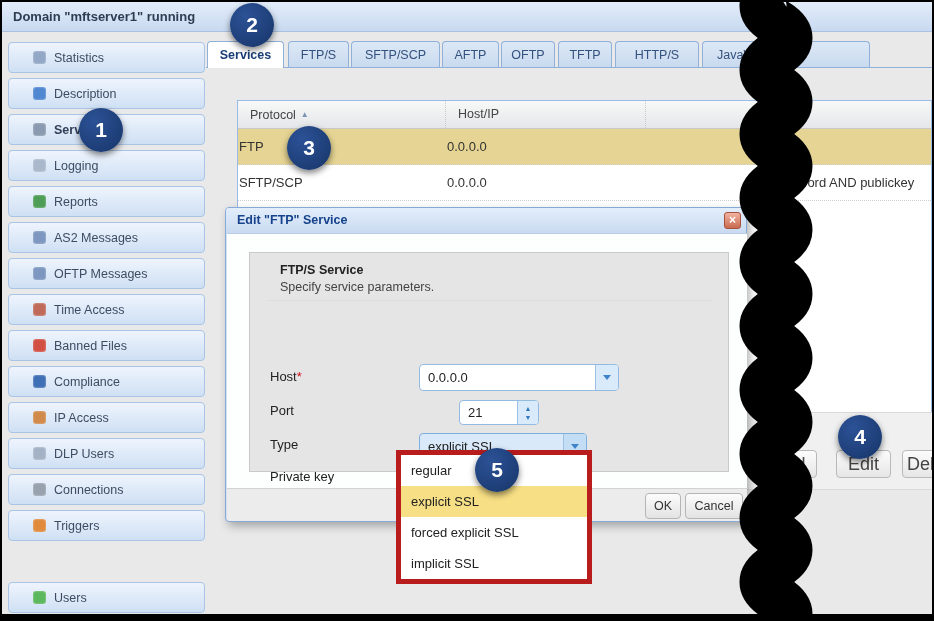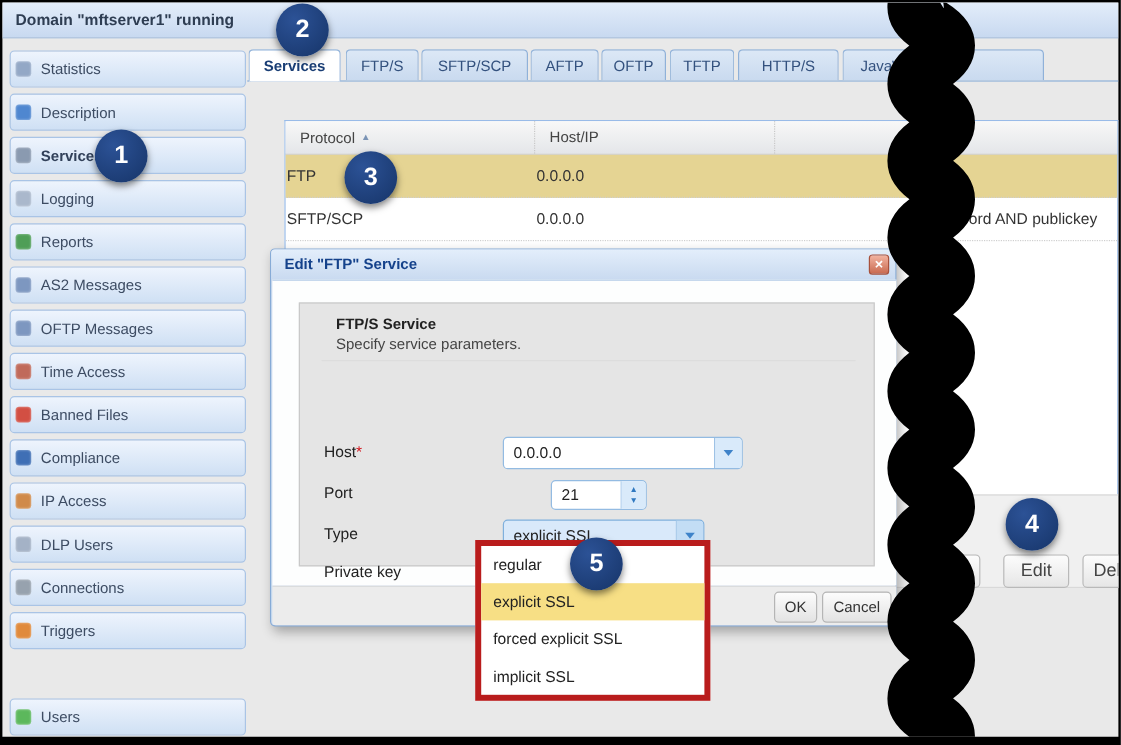--- a/index.html
+++ b/index.html
@@ -13,21 +13,21 @@
     position:absolute; left:0; top:0; width:930px; height:30px;
     background:linear-gradient(#e3edfa,#c8d9f0);
     border-bottom:1px solid #a9c0de;
     font-size:13px; font-weight:bold; color:#2e3d52; line-height:30px; padding-left:11px;
   }
   
   .sidebar-item {
     position:absolute; left:6px; width:197px; height:31px;
     border:1px solid #a9c4e6; border-radius:4px;
     background:linear-gradient(#eef4fd,#cfe0f4);
-    display:flex; align-items:center; gap:8px; padding-left:4px;
+    display:flex; align-items:center; gap:8px; padding-left:24px;
     font-size:12.5px; color:#3d4c63; cursor:pointer;
   }
   .sidebar-item.active { font-weight:bold; color:#32415a; }
   .s-icon { width:13px; height:13px; border-radius:3px; flex:0 0 auto; box-shadow:inset 0 0 2px rgba(255,255,255,.6); }
   
   .tabline { position:absolute; left:204px; top:65px; width:726px; height:1px; background:#8fb1d9; }
   .tab {
     position:absolute; top:39px; height:26px;
     border:1px solid #8fb1d9; border-bottom:none; border-radius:4px 4px 0 0;
     background:linear-gradient(#dce8f6,#c9daef);
@@ -47,22 +47,22 @@
   .sort-asc { font-size:8px; color:#7a93b5; margin-left:5px; vertical-align:2px; }
   .grid-row { display:flex; height:36px; align-items:center; border-bottom:1px dotted #cfcfcf; font-size:13px; color:#333; cursor:pointer; }
   .grid-row.selected { background:#e5d493; }
   .g-cell { padding-left:1px; overflow:hidden; white-space:nowrap; }
   .c0 { width:208px; } .c1 { width:200px; } .c2 { flex:1; }
   .auth-peek { padding-left:152px; }
   
   .gtoolbar { position:absolute; left:236px; top:410px; width:694px; height:78px; background:#f0f0f0; border-top:1px solid #d9d9d9; border-bottom:1px solid #d9d9d9; }
   .tb-btn {
     position:absolute; top:448px; height:28px; border:1px solid #b9b9b9; border-radius:4px;
-    background:linear-gradient(#fcfcfc,#e6e6e6); font-size:15px; color:#444;
-    text-align:center; line-height:26px; cursor:pointer;margin-top:12px;
+    background:linear-gradient(#fcfcfc,#e6e6e6); font-size:18px; color:#444;
+    text-align:center; line-height:26px; cursor:pointer;
   }
   
   .dialog {
     position:absolute; left:223px; top:205px; width:522px; height:315px;
     border:1px solid #87abd6; border-radius:4px; background:#d3e1f3;
     box-shadow:3px 4px 10px rgba(0,0,0,.3); z-index:10;
   }
   .dlg-header {
     height:25px; background:linear-gradient(#e3eefb,#c9daf0); border-radius:3px 3px 0 0;
     font-size:12.5px; font-weight:bold; color:#15428b; line-height:25px; padding-left:11px;

